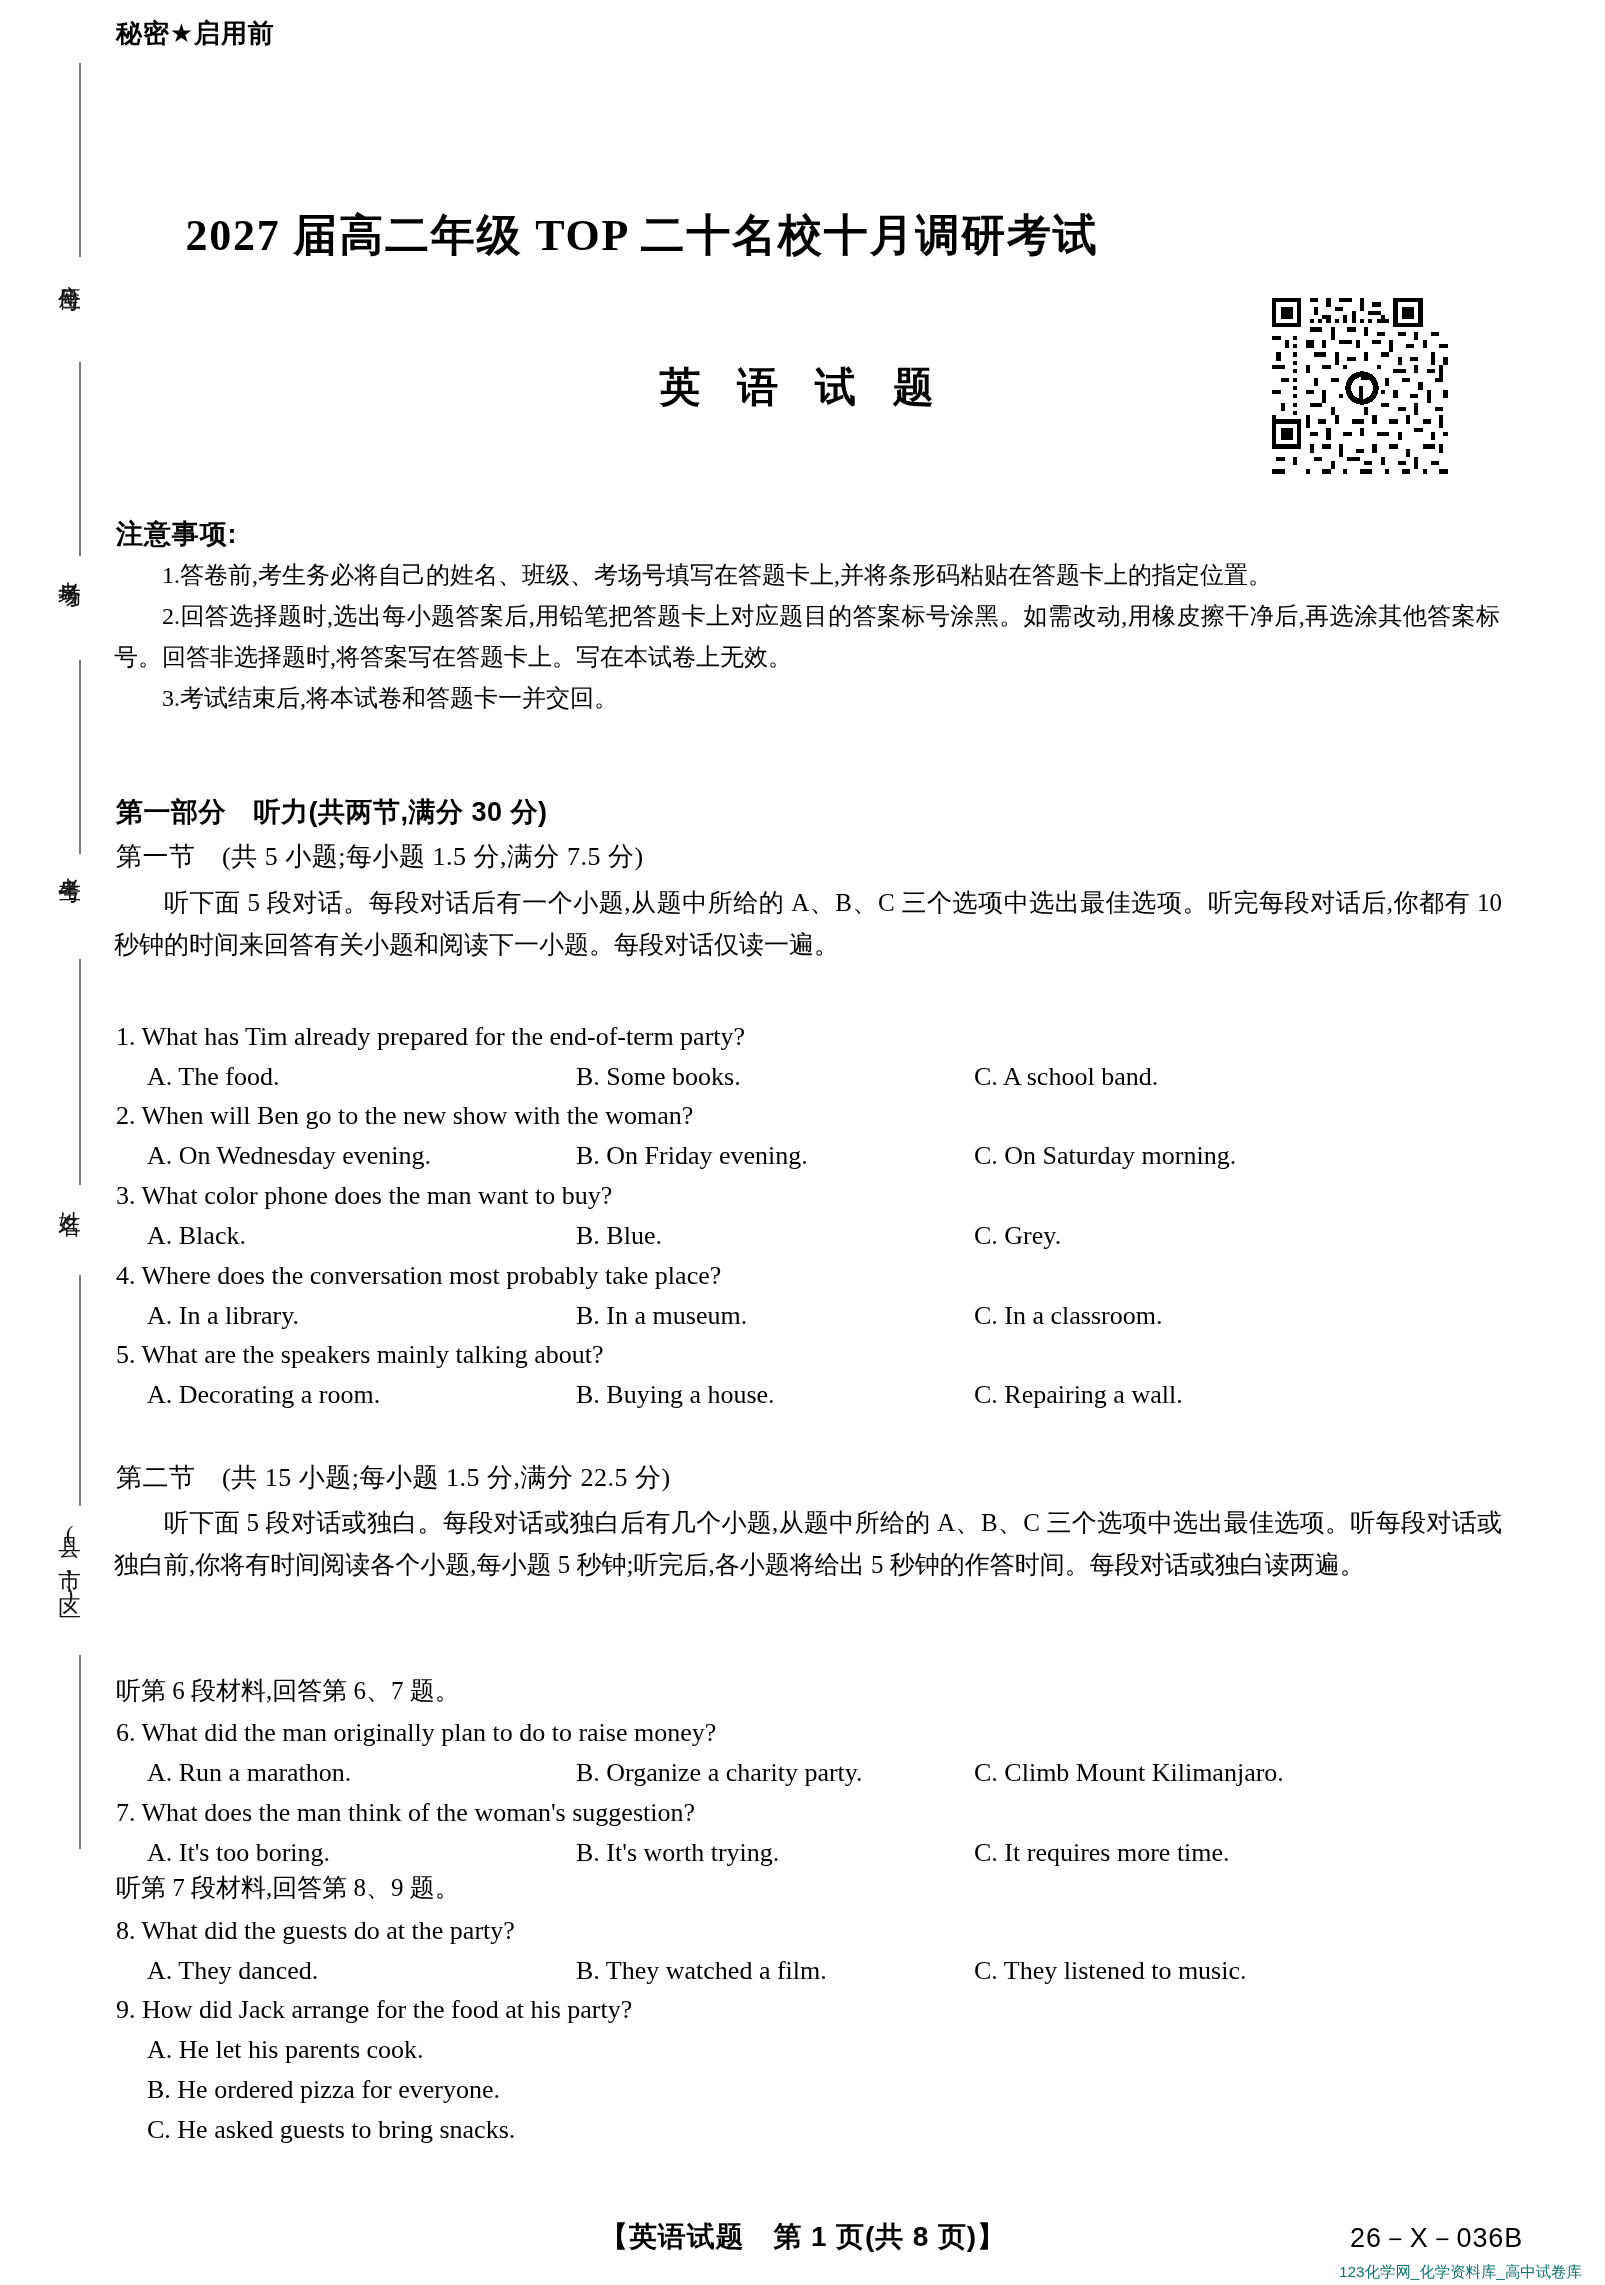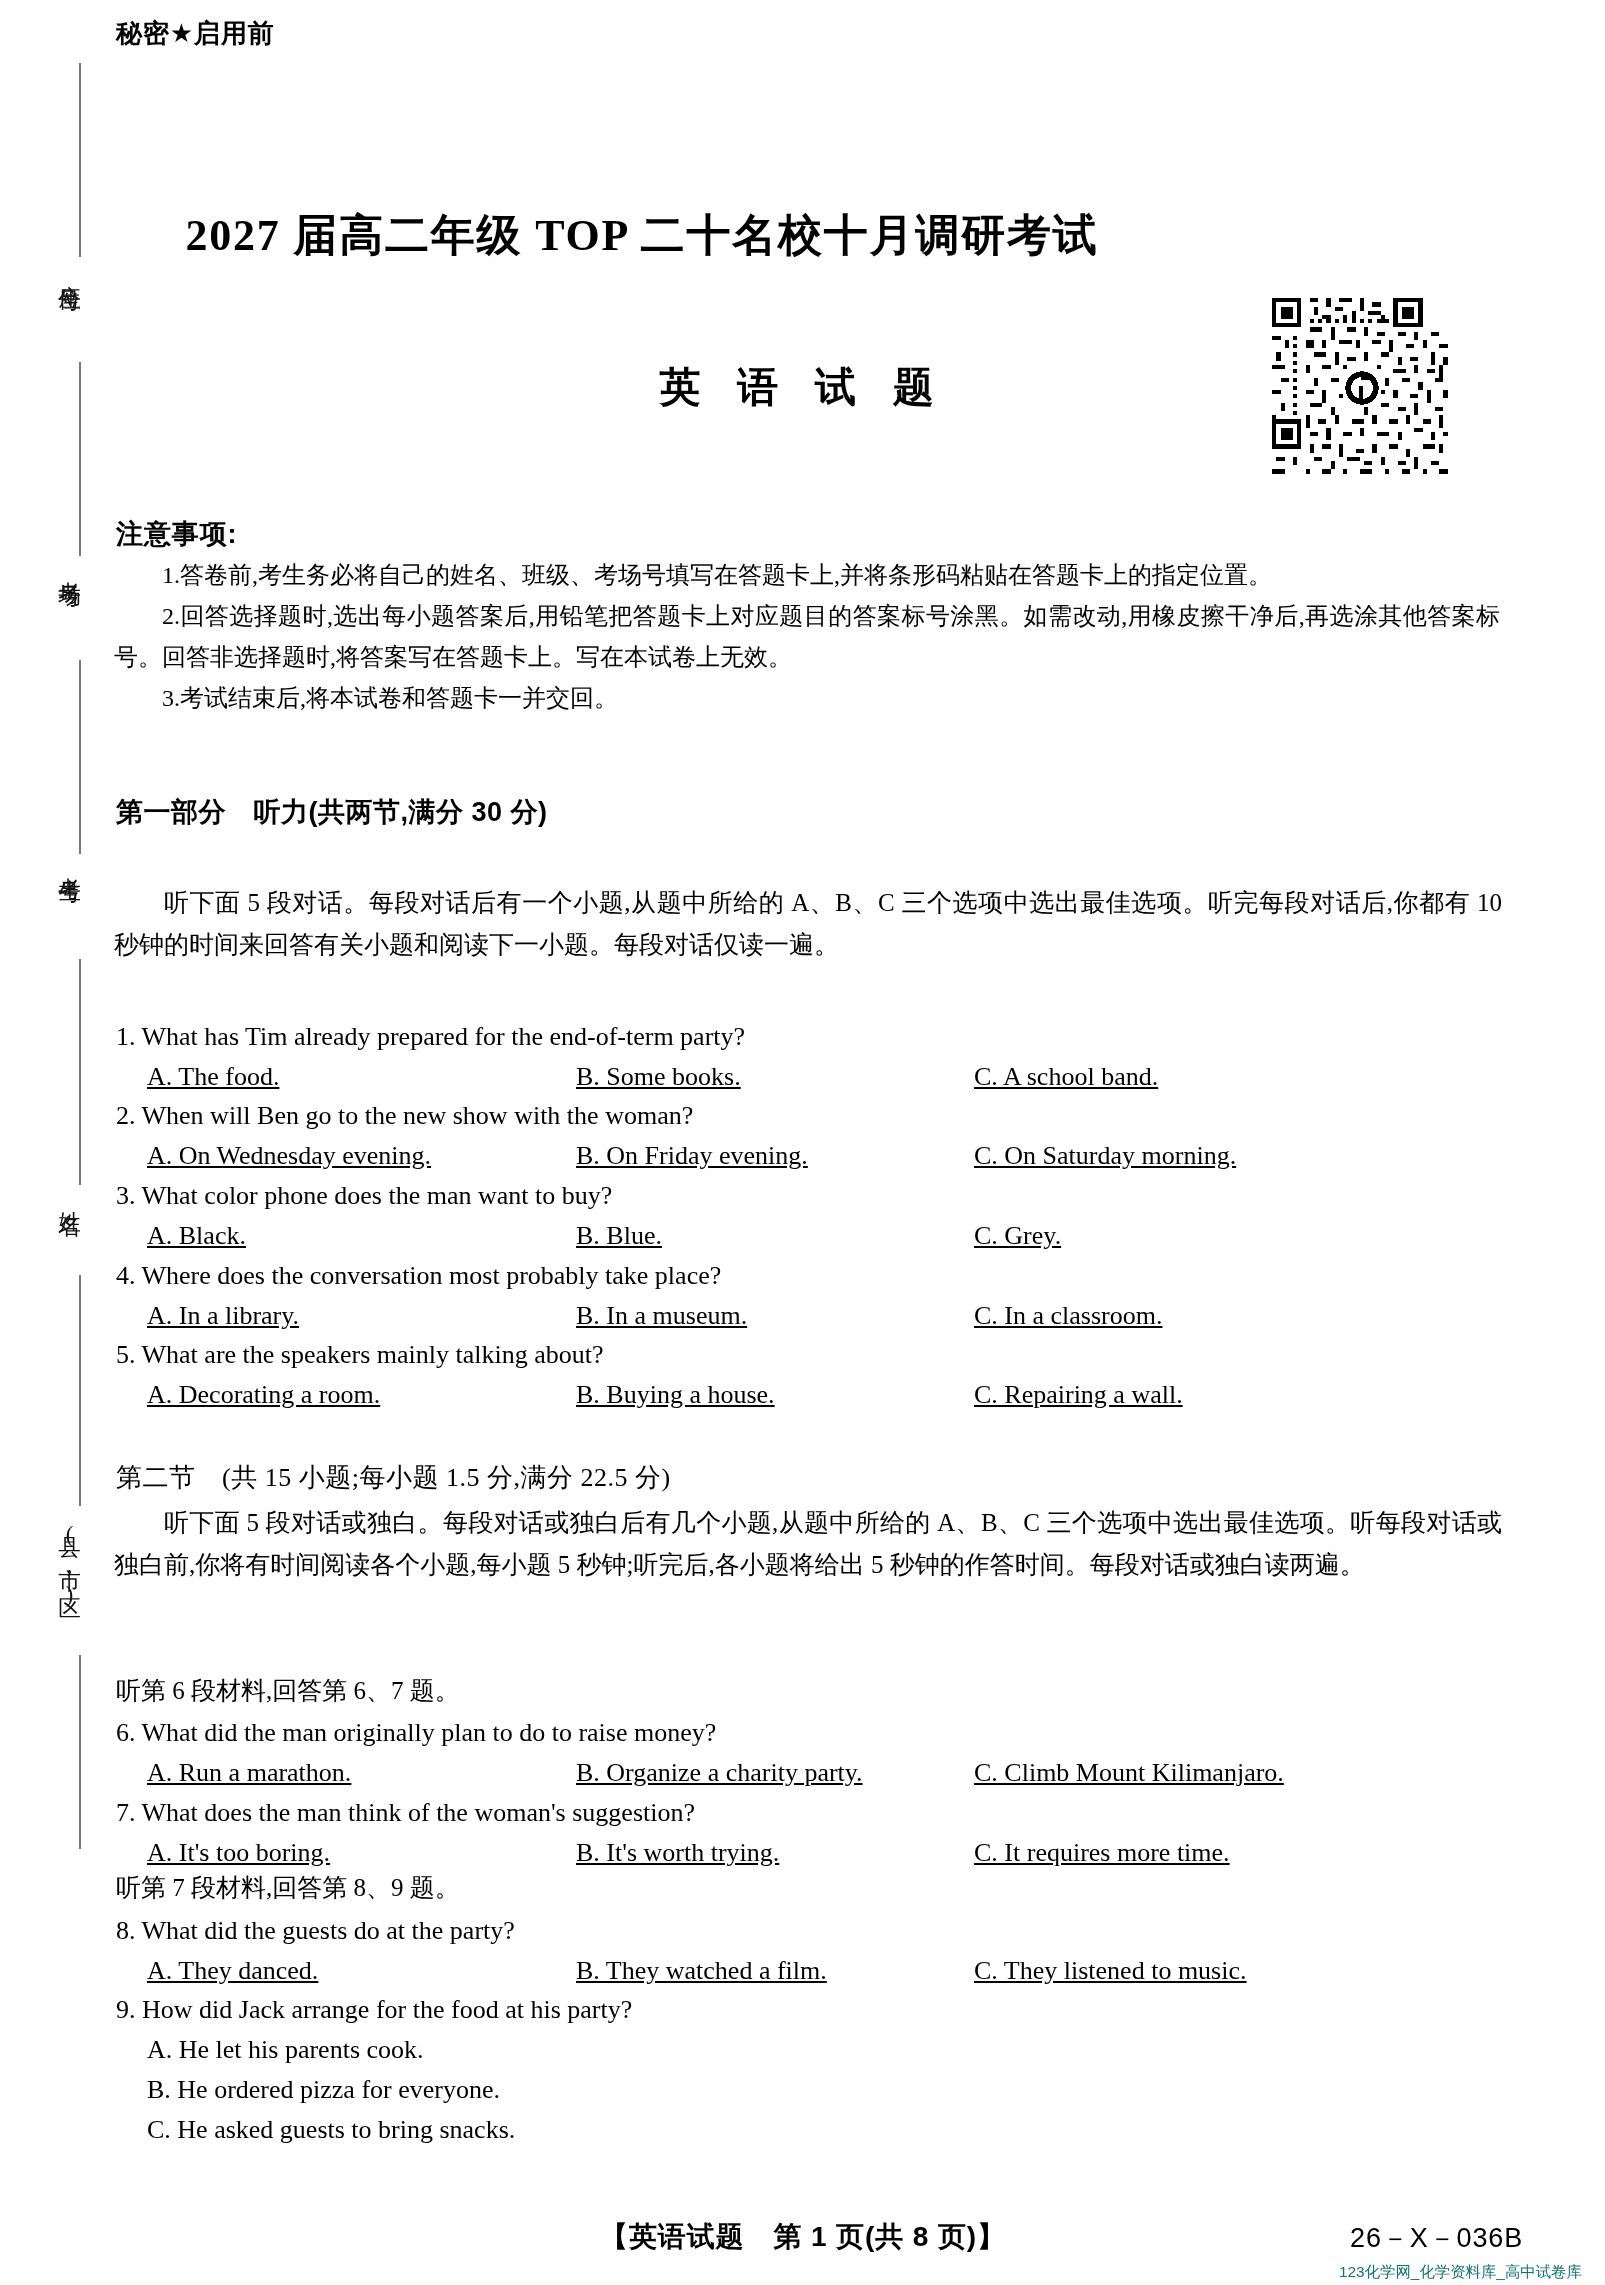--- a/index.html
+++ b/index.html
@@ -166,21 +166,20 @@
     height: 40px;
     line-height: 40px;
   }
   .q-opts.stacked { height: auto; }
   .opt {
     position: absolute;
     font-family: "Liberation Serif", "DejaVu Serif", serif;
     font-size: 26px;
     line-height: 40px;
     white-space: nowrap;
-    text-decoration: underline;
   }
   .opt.a { left: 31px; }
   .opt.b { left: 460px; }
   .opt.c { left: 858px; }
   .opt-stack {
     position: relative;
     margin-left: 31px;
     font-family: "Liberation Serif", "DejaVu Serif", serif;
     font-size: 26px;
     line-height: 40px;
@@ -422,20 +421,21 @@
   </div>
 
   <div class="notice-head">注意事项:</div>
   <div class="notice-body">
     <p>1.答卷前,考生务必将自己的姓名、班级、考场号填写在答题卡上,并将条形码粘贴在答题卡上的指定位置。</p>
     <p>2.回答选择题时,选出每小题答案后,用铅笔把答题卡上对应题目的答案标号涂黑。如需改动,用橡皮擦干净后,再选涂其他答案标号。回答非选择题时,将答案写在答题卡上。写在本试卷上无效。</p>
     <p>3.考试结束后,将本试卷和答题卡一并交回。</p>
   </div>
 
   <div class="part-head" style="top:794px;">第一部分　听力(共两节,满分 30 分)</div>
+  <div class="sec-head" style="top:839px;">第一节　(共 5 小题;每小题 1.5 分,满分 7.5 分)</div>
   <div class="instr" style="top:882px;">听下面 5 段对话。每段对话后有一个小题,从题中所给的 A、B、C 三个选项中选出最佳选项。听完每段对话后,你都有 10 秒钟的时间来回答有关小题和阅读下一小题。每段对话仅读一遍。</div>
 
   <div class="q-block" style="top:1017px;">
     <div class="q-stem"><span>1.</span> <span>What has Tim already prepared for the end-of-term party?</span></div>
     <div class="q-opts">
       <span class="opt a">A. The food.</span>
       <span class="opt b">B. Some books.</span>
       <span class="opt c">C. A school band.</span>
     </div>
   </div>

